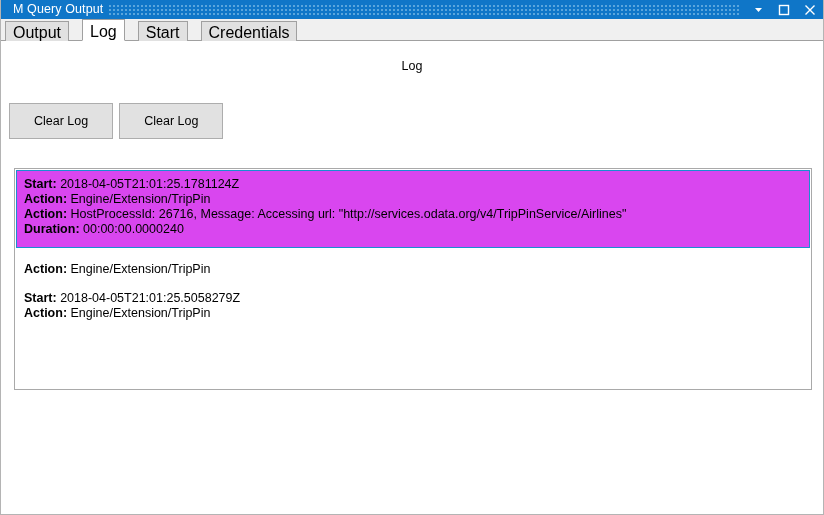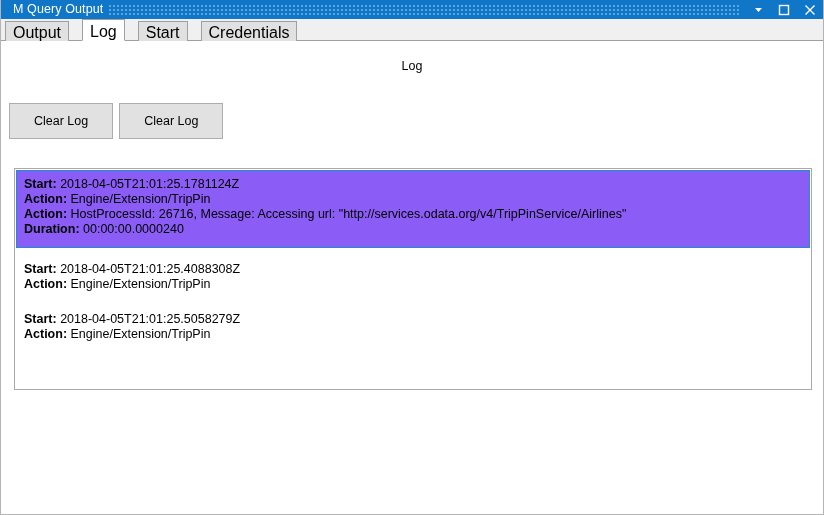--- a/index.html
+++ b/index.html
@@ -160,26 +160,26 @@
     box-sizing: border-box;
     padding: 6px 0 6px 8px;
     font-size: 12.5px;
     line-height: 15px;
     background: transparent;
     border: 1px solid transparent;
     margin: 0;
     white-space: nowrap;
   }
   .log-entry.selected {
-    background: #8b5cf6;
+    background: #d946ef;
     border: 1px solid #1a8fd1;
     margin: 1px 1px 0 1px;
     padding: 6px 0 10px 7px;
   }
-  .log-entry + .log-entry { margin-top: 6px; }
+  .log-entry + .log-entry { }
   .log-entry.selected + .log-entry { margin-top: 7px; }
   .log-line { white-space: nowrap; }
   .log-key {
     font-weight: bold;
   }
   .log-val { }
 </style>
 </head>
 <body>
 
@@ -224,21 +224,20 @@
     </div>
 
     <div class="log-box" id="log-list">
         <div class="log-entry selected">
           <div class="log-line"><span class="log-key">Start:</span><span class="log-val"> 2018-04-05T21:01:25.1781124Z</span></div>
           <div class="log-line"><span class="log-key">Action:</span><span class="log-val"> Engine/Extension/TripPin</span></div>
           <div class="log-line"><span class="log-key">Action:</span><span class="log-val"> HostProcessId: 26716, Message: Accessing url: "http://services.odata.org/v4/TripPinService/Airlines"</span></div>
           <div class="log-line"><span class="log-key">Duration:</span><span class="log-val"> 00:00:00.0000240</span></div>
         </div>
         <div class="log-entry">
-          <div class="log-line"><span class="log-key">Start:</span><span class="log-val"> 2018-04-05T21:01:25.4088308Z</span></div>
           <div class="log-line"><span class="log-key">Action:</span><span class="log-val"> Engine/Extension/TripPin</span></div>
         </div>
         <div class="log-entry">
           <div class="log-line"><span class="log-key">Start:</span><span class="log-val"> 2018-04-05T21:01:25.5058279Z</span></div>
           <div class="log-line"><span class="log-key">Action:</span><span class="log-val"> Engine/Extension/TripPin</span></div>
         </div>
       </div>
 
   </div>
 </div>

